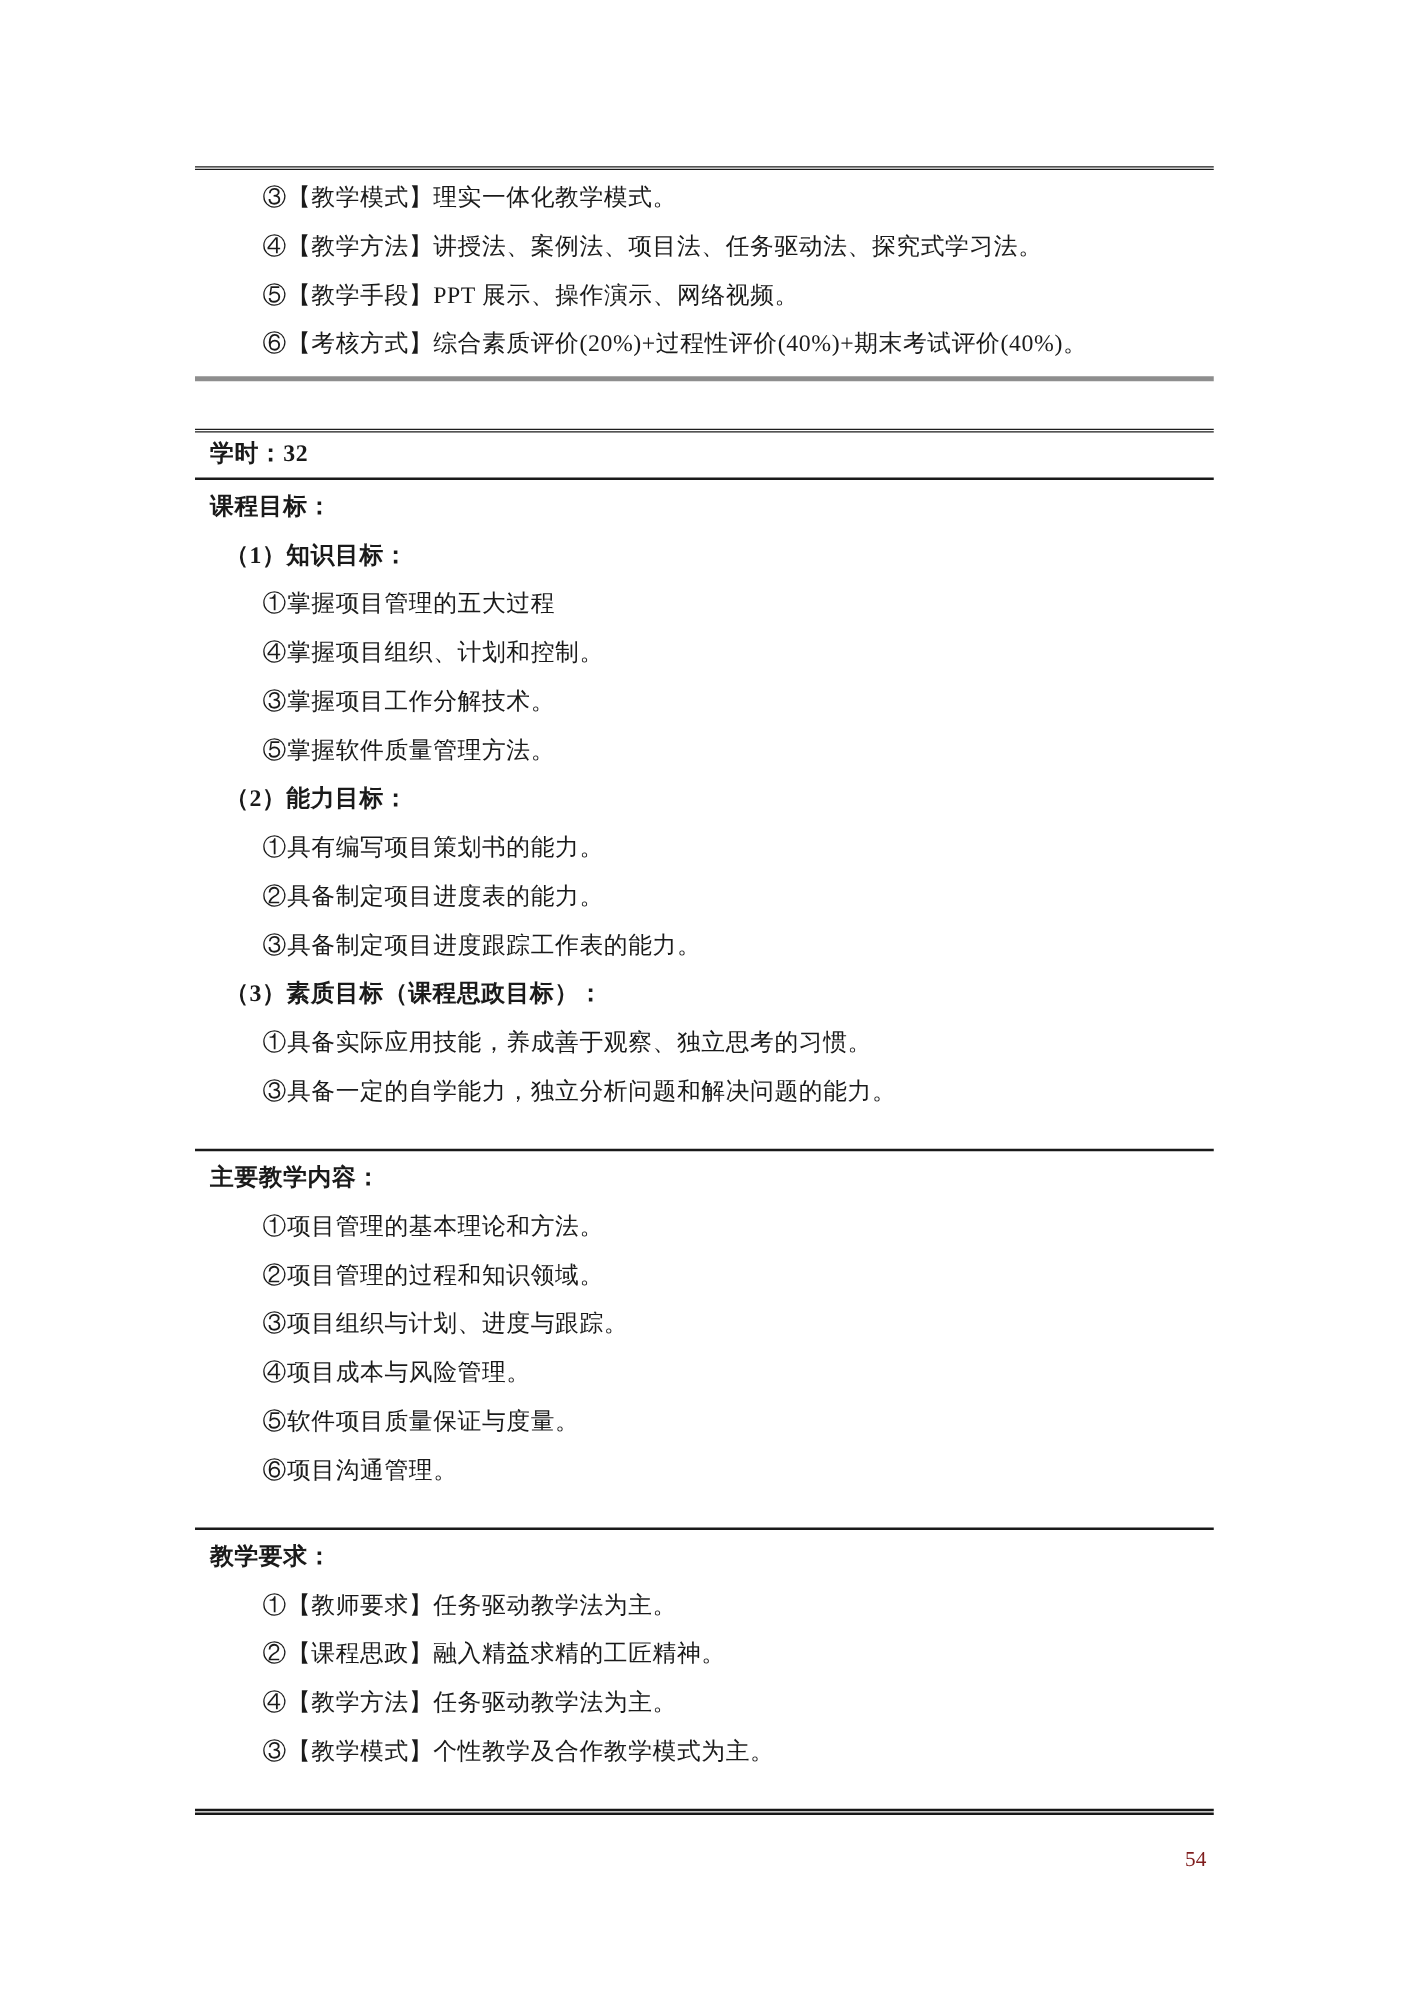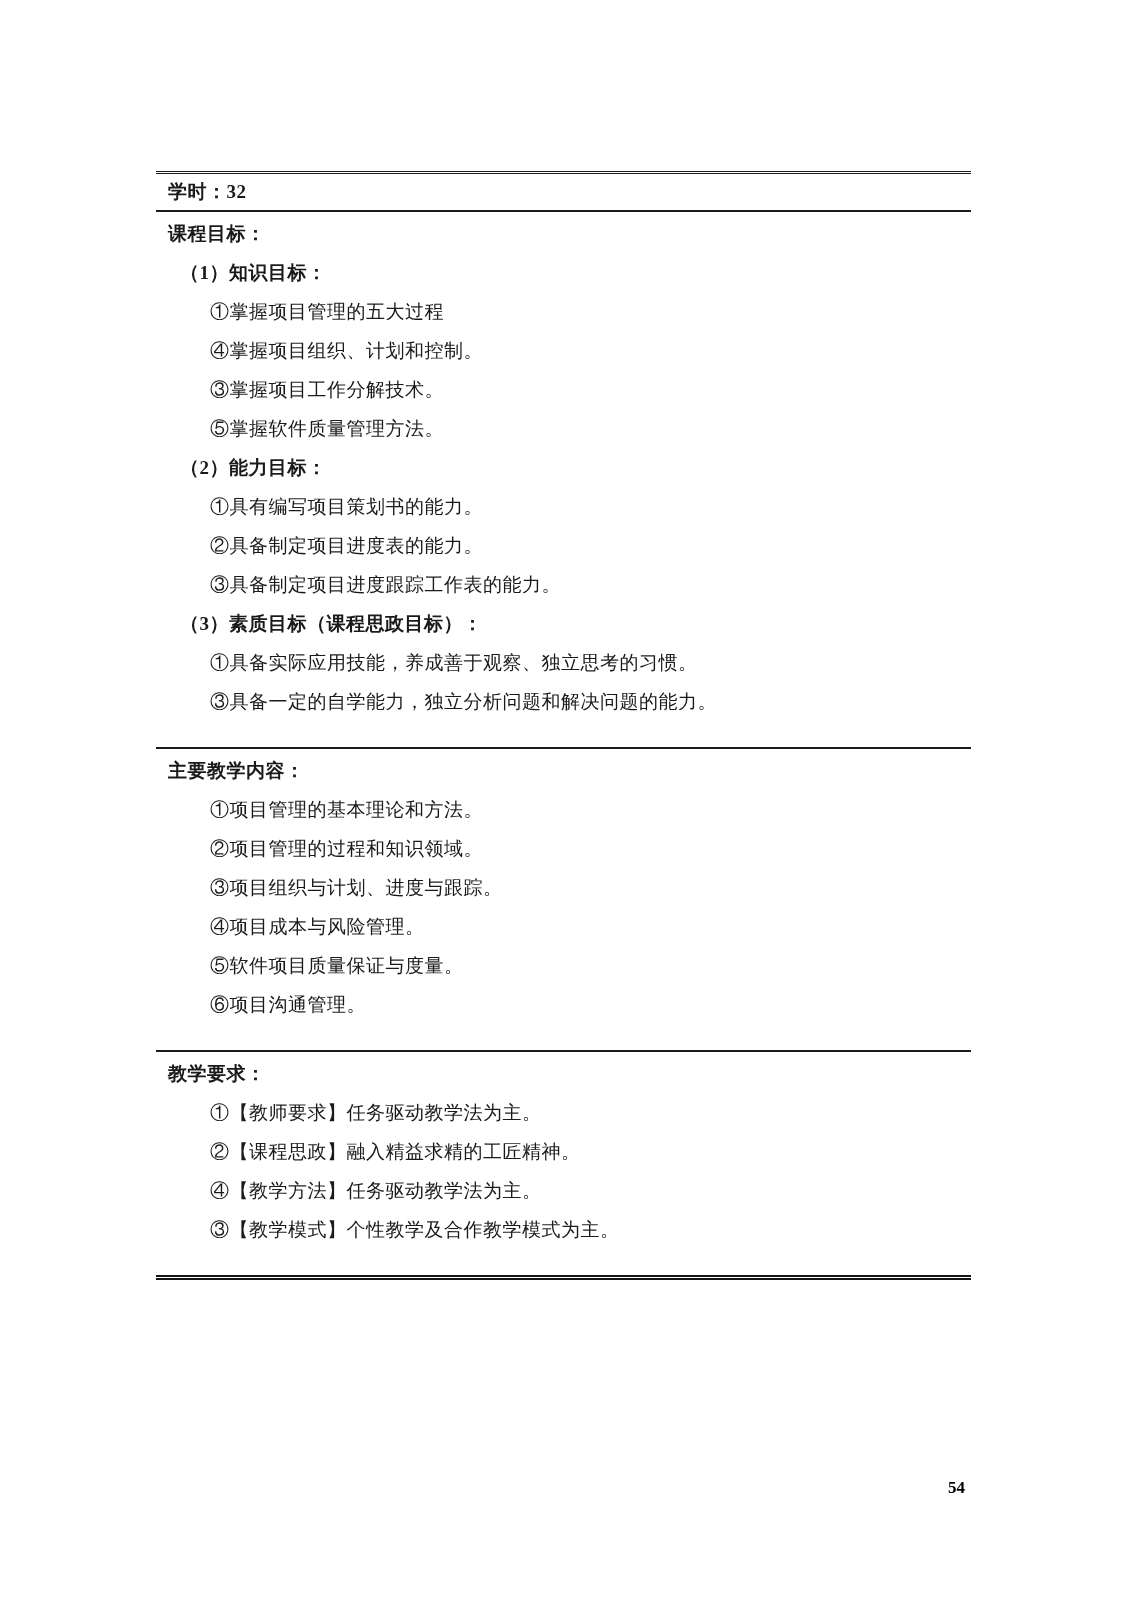--- a/index.html
+++ b/index.html
@@ -67,29 +67,34 @@
     padding-left: 24px;
   }
   .l2 {
     padding-left: 54px;
   }
   .pageno {
     position: absolute;
     left: 792px;
     top: 1345px;
     font-size: 17px;
-    color: #000000;
-    font-weight: bold;
+    color: #7f1d1d;
   }
 </style>
 </head>
 <body>
 
 <div class="doc">
 
+  <section class="t1">
+    <p class="row l2">③【教学模式】理实一体化教学模式。</p>
+    <p class="row l2">④【教学方法】讲授法、案例法、项目法、任务驱动法、探究式学习法。</p>
+    <p class="row l2">⑤【教学手段】PPT 展示、操作演示、网络视频。</p>
+    <p class="row l2">⑥【考核方式】综合素质评价(20%)+过程性评价(40%)+期末考试评价(40%)。</p>
+  </section>
 
   <section class="t2">
 
     <div class="hdr">
       <span>学时：32</span>
     </div>
 
     <div class="sec">
       <p class="row stitle">课程目标：</p>
 

